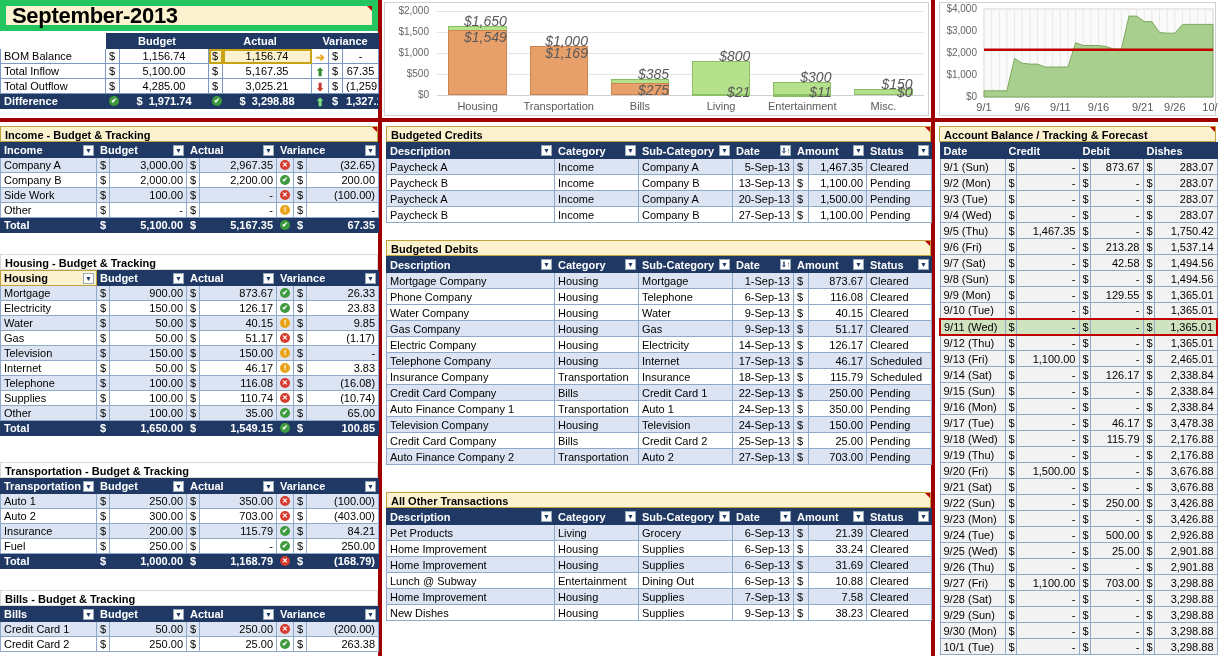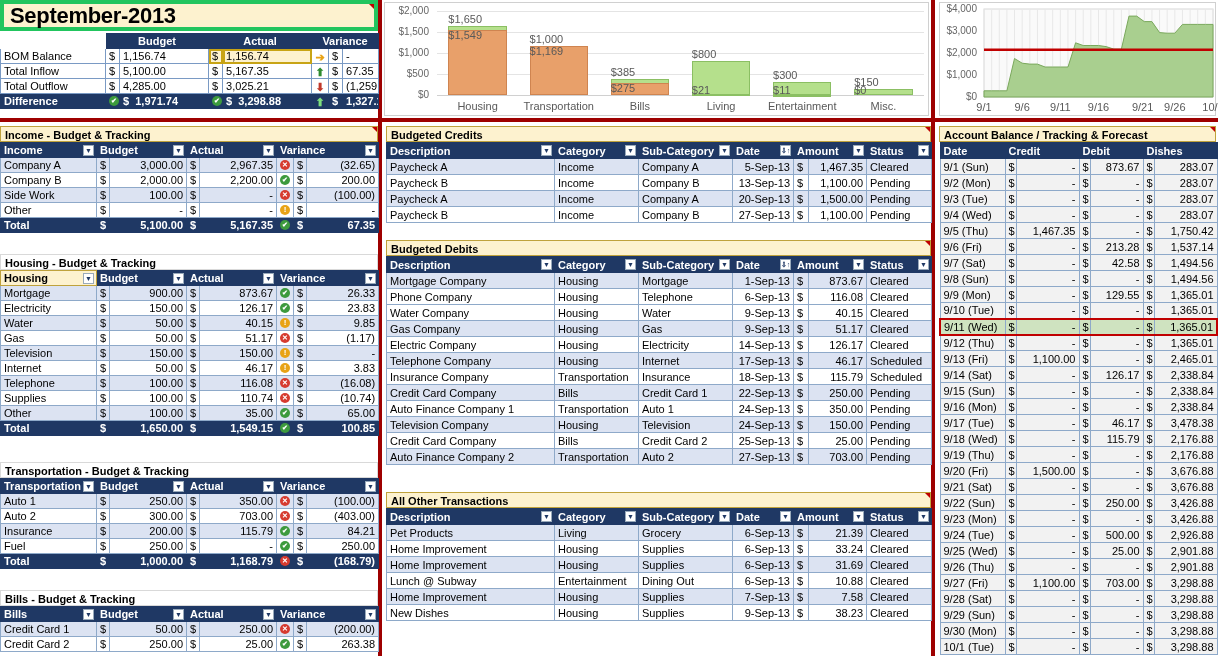--- a/index.html
+++ b/index.html
@@ -11,47 +11,47 @@
   }
   #page{position:relative;width:1218px;height:656px;overflow:hidden;background:#ffffff;}
 
   
   .vsep{position:absolute;background:#9e0000;}
   .hsep{position:absolute;background:#9e0000;}
 
   
   .title-box{
     position:absolute;left:0;top:0;width:378px;height:31px;
-    background:#fdf2cf;border:4px solid #22c55e;box-sizing:border-box;
+    background:#fdf2cf;border:6px solid #22c55e;box-sizing:border-box;
     display:flex;align-items:center;
   }
   .title-text{font-size:22px;font-weight:bold;letter-spacing:-0.3px;padding-left:6px;}
 
   
   table{border-collapse:collapse;}
   .summary{position:absolute;left:0;top:33px;width:378px;table-layout:fixed;}
   .summary td,.summary th{
     height:15px;font-size:11px;padding:0 3px;box-sizing:border-box;
     border:1px solid #7a9ac4;white-space:nowrap;overflow:hidden;
   }
   .sum-hdr{background:#1f3864;color:#fff;font-weight:bold;text-align:center;border-color:#1f3864 !important;}
   .sum-blank{background:#fff;border:1px solid #fff !important;}
   .sum-lbl{background:#fff;text-align:left;}
   .sum-cur{text-align:left;width:14px;}
-  .sum-val{text-align:left;}
+  .sum-val{text-align:center;}
   .sum-tot td{background:#1f3864;color:#fff;font-weight:bold;border-color:#1f3864 !important;}
   .cellsel{outline:2px solid #c8a415;outline-offset:-2px;background:#fdf2cf !important;}
 
   
   .chart-box{position:absolute;background:#fff;border:1px solid #d0d0d0;box-sizing:border-box;}
   .axis-lbl{position:absolute;font-size:10px;color:#666;text-align:right;white-space:nowrap;}
   .xcat{position:absolute;font-size:11px;color:#595959;text-align:center;white-space:nowrap;}
   .gridline{position:absolute;height:1px;background:#e4e4e4;}
   .bar{position:absolute;box-sizing:border-box;}
-  .dlbl{position:absolute;font-size:11px;color:#595959;text-align:left;white-space:nowrap;}
+  .dlbl{position:absolute;font-size:14px;color:#595959;text-align:right;white-space:nowrap;font-style:italic;}
 
   
   .card-title{
     position:absolute;background:#fdf2cf;border:1px solid #bfa23c;box-sizing:border-box;
     font-weight:bold;font-size:11px;padding:1px 4px;height:16px;line-height:14px;white-space:nowrap;
   }
   .card-title.plain{background:#fff;border-color:#d9d9d9;}
   .corner{position:absolute;right:0;top:0;width:0;height:0;
     border-top:5px solid #c00000;border-left:5px solid transparent;}
 

